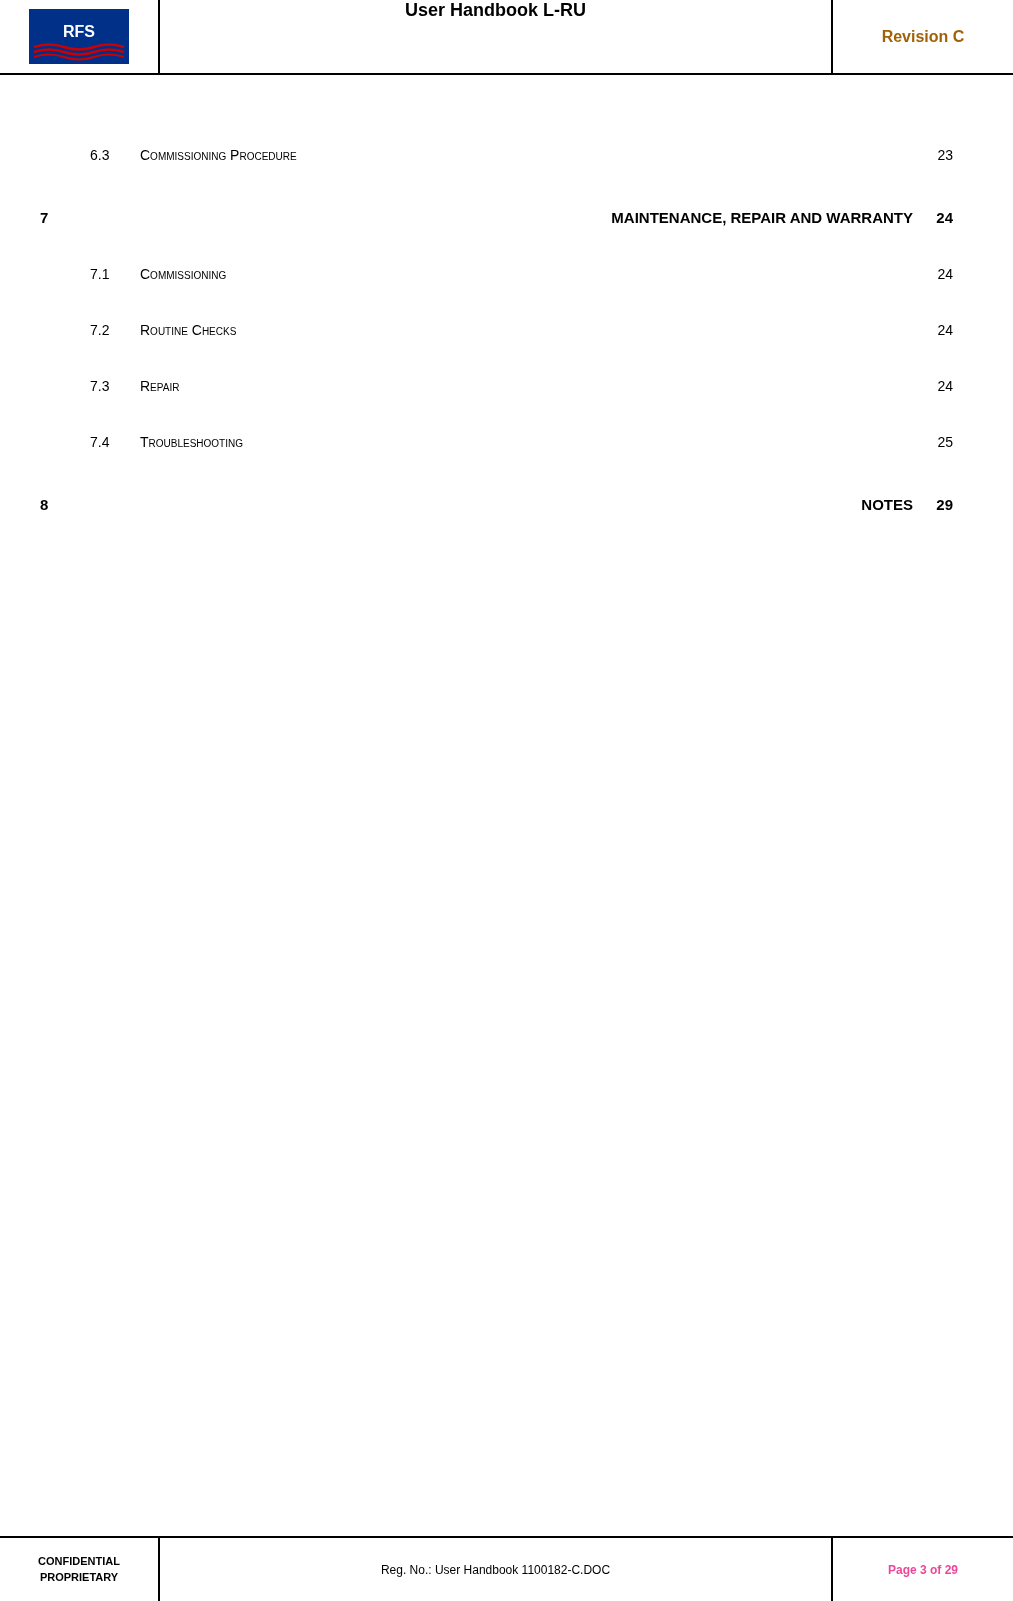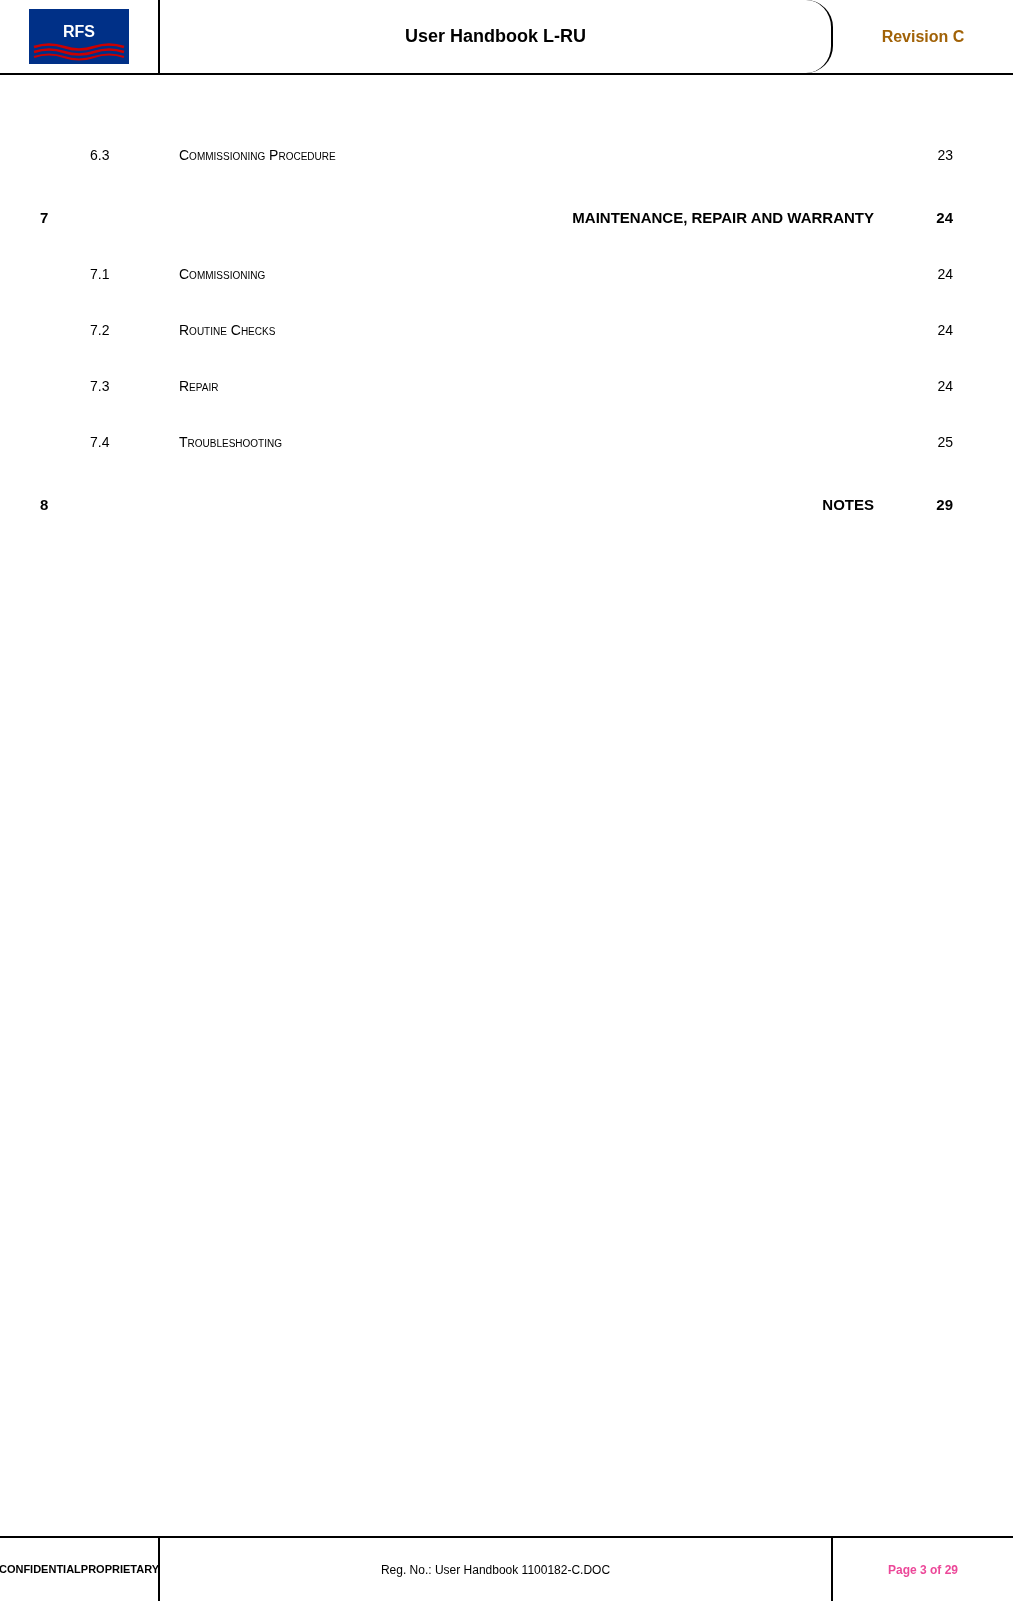--- a/index.html
+++ b/index.html
@@ -44,27 +44,25 @@
     }
 
     .rfs-logo {
       width: 100px;
       height: 55px;
     }
 
     .header-title-cell {
       flex: 1;
       display: flex;
-      align-items: center;
       justify-content: center;
       border-right: 2px solid #000;
       font-size: 18px;
       font-weight: bold;
       color: #000;
-      border-radius: 27px;
     }
 
     .header-revision-cell {
       width: 180px;
       display: flex;
       align-items: center;
       justify-content: center;
       font-size: 16px;
       font-weight: bold;
       color: #a16207;
@@ -74,21 +72,20 @@
     
     .content {
       flex: 1;
       padding: 40px 60px 40px 40px;
     }
 
     .toc-entry {
       display: flex;
       align-items: baseline;
       margin-bottom: 8px;
-      gap: 39px;
     }
 
     .toc-number {
       min-width: 60px;
       font-size: 14px;
       color: #000;
       flex-shrink: 0;
     }
 
     .toc-label {
@@ -141,21 +138,21 @@
     .footer {
       border-top: 2px solid #000;
       display: flex;
       height: 65px;
     }
 
     .footer-confidential {
       width: 160px;
       border-right: 2px solid #000;
       display: flex;
-      flex-direction: row;
+      flex-direction: column;
       align-items: center;
       justify-content: center;
       padding: 20px;
       flex-shrink: 0;
     }
 
     .footer-confidential span {
       font-size: 11px;
       font-weight: bold;
       color: #000;

